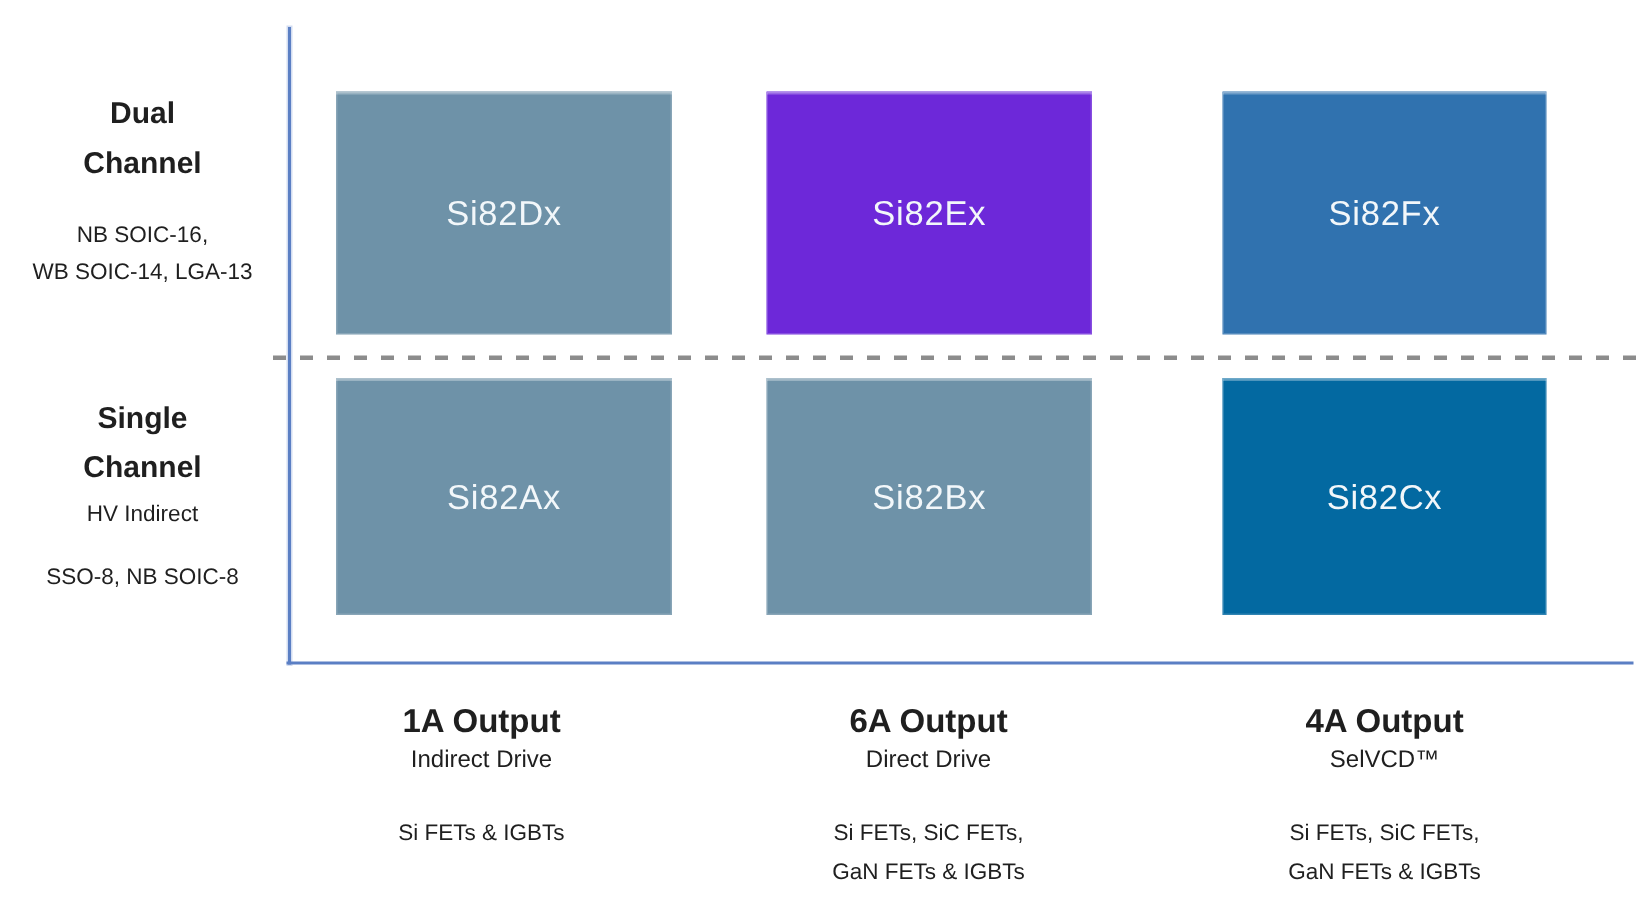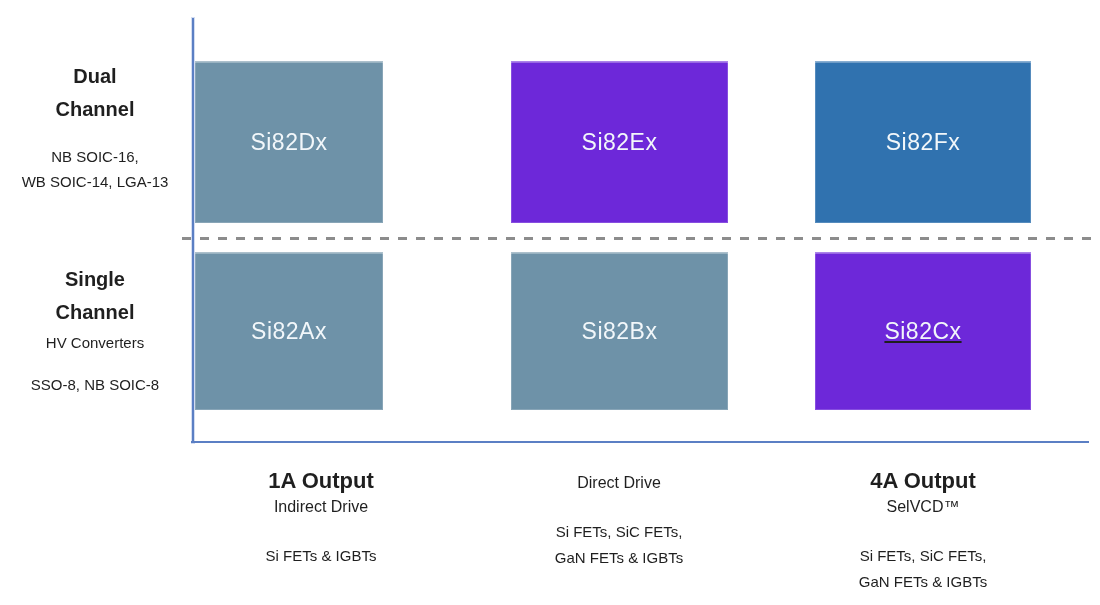--- a/index.html
+++ b/index.html
@@ -27,21 +27,21 @@
   
   .cell {
     position:absolute; display:flex; align-items:center; justify-content:center;
     box-shadow: inset 0 2px 0 rgba(255,255,255,0.30), inset 0 0 0 1px rgba(255,255,255,0.18);
   }
   .cell .cell-label {
     color:#f2f7fa; font-size:23px; letter-spacing:0.5px;
   }
   .r1 { top:61px; height:162px; }
   .r2 { top:252px; height:158px; }
-  .c1 { left:195px; width:188px; }
+  .c1 { left:224px; width:224px; }
   .c2 { left:511px; width:217px; }
   .c3 { left:815px; width:216px; }
 
   
   .row-label {
     position:absolute; left:0; width:190px; text-align:center;
   }
   .row-label.row1 { top:60px; }
   .row-label.row2 { top:263px; }
   .row-title { font-size:20px; font-weight:bold; line-height:33px; }
@@ -80,21 +80,21 @@
       <span class="line">NB SOIC-16,</span>
       <span class="line">WB SOIC-14, LGA-13</span>
     </div>
   </div>
 
   <div class="row-label row2">
     <div class="row-title">
       <span class="line">Single</span>
       <span class="line">Channel</span>
     </div>
-    <div class="row-sub">HV Converters</div>
+    <div class="row-sub">HV Indirect</div>
     <div class="row-pkg">
       <span class="line">SSO-8, NB SOIC-8</span>
       <span class="line"></span>
     </div>
   </div>
 
   <div class="cell r1 c1" style="background-color: rgb(110, 146, 168);">
     <span class="cell-label">Si82Dx</span>
   </div>
   <div class="cell r1 c2" style="background-color: #6d28d9;">
@@ -103,34 +103,35 @@
   <div class="cell r1 c3" style="background-color: rgb(48, 114, 175); justify-content: center;">
     <span class="cell-label">Si82Fx</span>
   </div>
 
   <div class="cell r2 c1" style="background-color: rgb(110, 146, 168);">
     <span class="cell-label">Si82Ax</span>
   </div>
   <div class="cell r2 c2" style="background-color: rgb(110, 146, 168);">
     <span class="cell-label">Si82Bx</span>
   </div>
-  <div class="cell r2 c3" style="background-color: #6d28d9; text-decoration: underline;">
+  <div class="cell r2 c3" style="background-color: #0369a1;">
     <span class="cell-label">Si82Cx</span>
   </div>
 
   <div class="col-label colA">
     <div class="col-title">1A Output</div>
     <div class="col-sub">Indirect Drive</div>
     <div class="col-dev">
       <span class="line">Si FETs &amp; IGBTs</span>
       <span class="line"></span>
     </div>
   </div>
 
   <div class="col-label colB">
+    <div class="col-title">6A Output</div>
     <div class="col-sub">Direct Drive</div>
     <div class="col-dev">
       <span class="line">Si FETs, SiC FETs,</span>
       <span class="line">GaN FETs &amp; IGBTs</span>
     </div>
   </div>
 
   <div class="col-label colC">
     <div class="col-title">4A Output</div>
     <div class="col-sub">SelVCD™</div>

